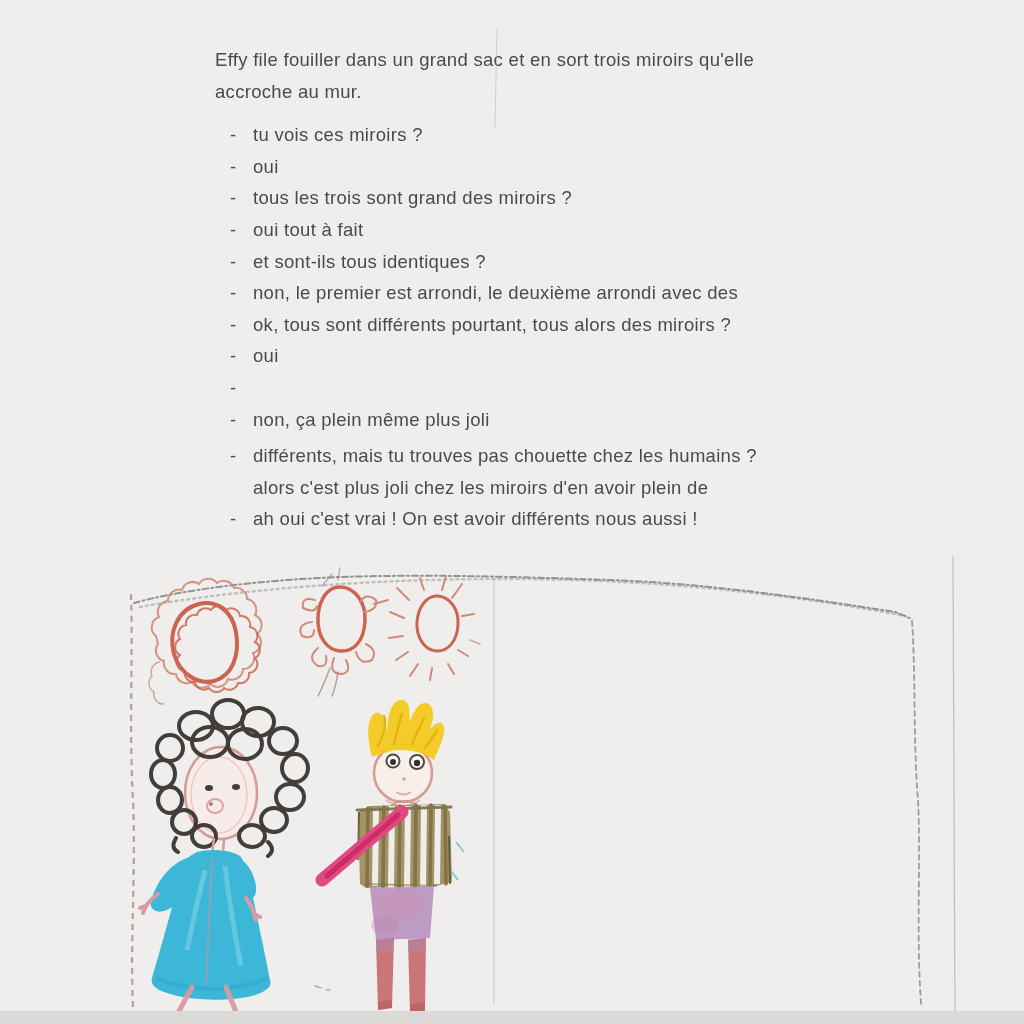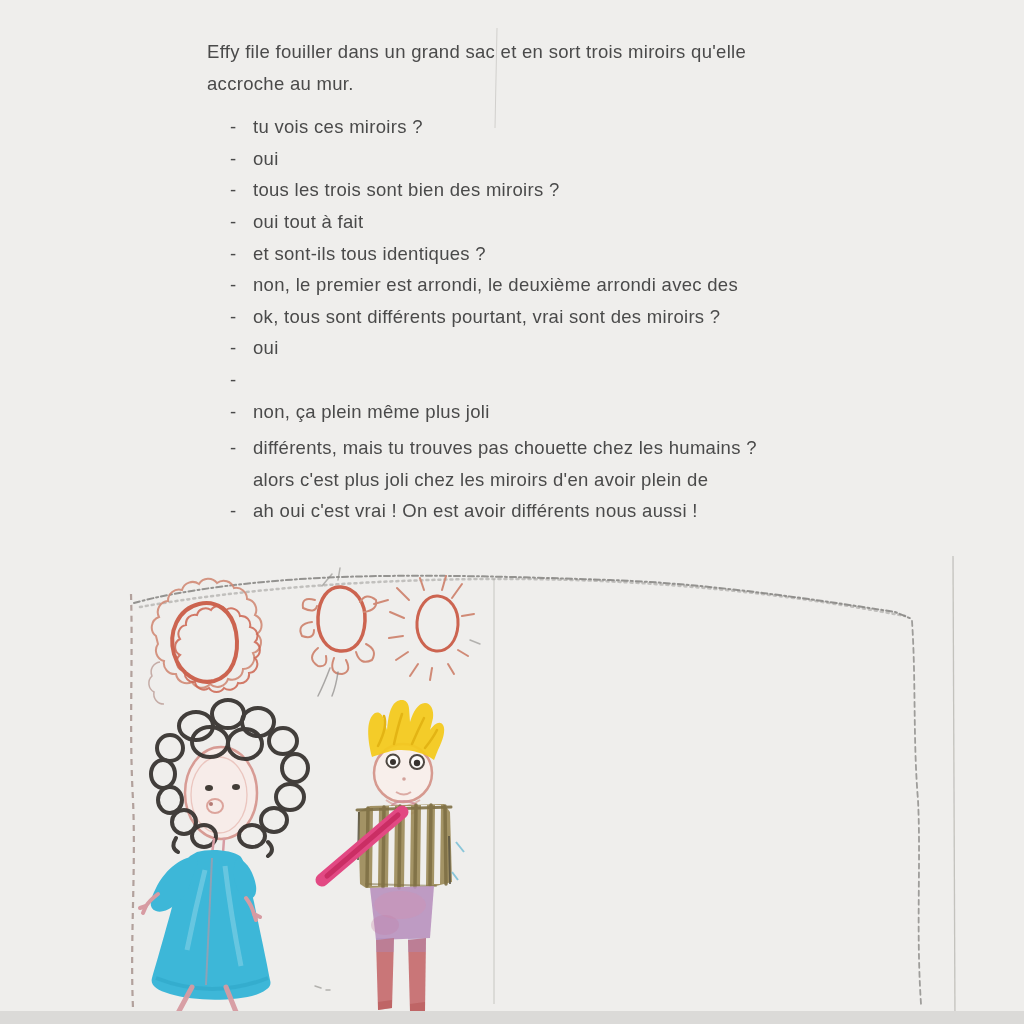--- a/index.html
+++ b/index.html
@@ -13,21 +13,21 @@
   }
   .scan-bottom-edge{
     position:absolute;left:0;right:0;bottom:0;height:13px;
     background:var(--paper-edge,#dbdad8);
   }
   .text-block{
     position:absolute;left:207px;top:36px;width:680px;
     color:var(--ink,#4a4a4a);
     font-size:18.5px;line-height:31.6px;letter-spacing:.3px;
   }
-  .intro{margin:0;white-space:nowrap;}
+  .intro{margin:8px;white-space:nowrap;}
   .intro span{display:block;}
   .dialogue{list-style:none;margin:12px 0 0 0;padding:0;}
   .d-item{display:flex;padding-left:23px;}
   .d-item:nth-child(11){margin-top:5px;}
   .dash{flex:0 0 23px;width:23px;}
   .d-text span{display:block;white-space:nowrap;}
   .drawing-svg{position:absolute;left:0;top:0;}
   
   .pencil{stroke:var(--pencil,#8a8886);fill:none;stroke-linecap:round;}
   .fold{stroke:#b8b6b2;fill:none;}
@@ -63,21 +63,21 @@
       </li>
       <li class="d-item">
         <span class="dash">-</span>
         <span class="d-text">
             <span>oui</span>
           </span>
       </li>
       <li class="d-item">
         <span class="dash">-</span>
         <span class="d-text">
-            <span>tous les trois sont bien des miroirs ?</span>
+            <span>tous les trois sont grand des miroirs ?</span>
           </span>
       </li>
       <li class="d-item">
         <span class="dash">-</span>
         <span class="d-text">
             <span>oui tout à fait</span>
           </span>
       </li>
       <li class="d-item">
         <span class="dash">-</span>
@@ -87,21 +87,21 @@
       </li>
       <li class="d-item">
         <span class="dash">-</span>
         <span class="d-text">
           <span>non,  le premier est arrondi, le deuxième arrondi avec des</span>
         </span>
       </li>
       <li class="d-item">
         <span class="dash">-</span>
         <span class="d-text">
-            <span>ok, tous sont différents pourtant, vrai sont des miroirs ?</span>
+            <span>ok, tous sont différents pourtant, tous alors des miroirs ?</span>
           </span>
       </li>
       <li class="d-item">
         <span class="dash">-</span>
         <span class="d-text">
             <span>oui</span>
           </span>
       </li>
       <li class="d-item">
         <span class="dash">-</span>

